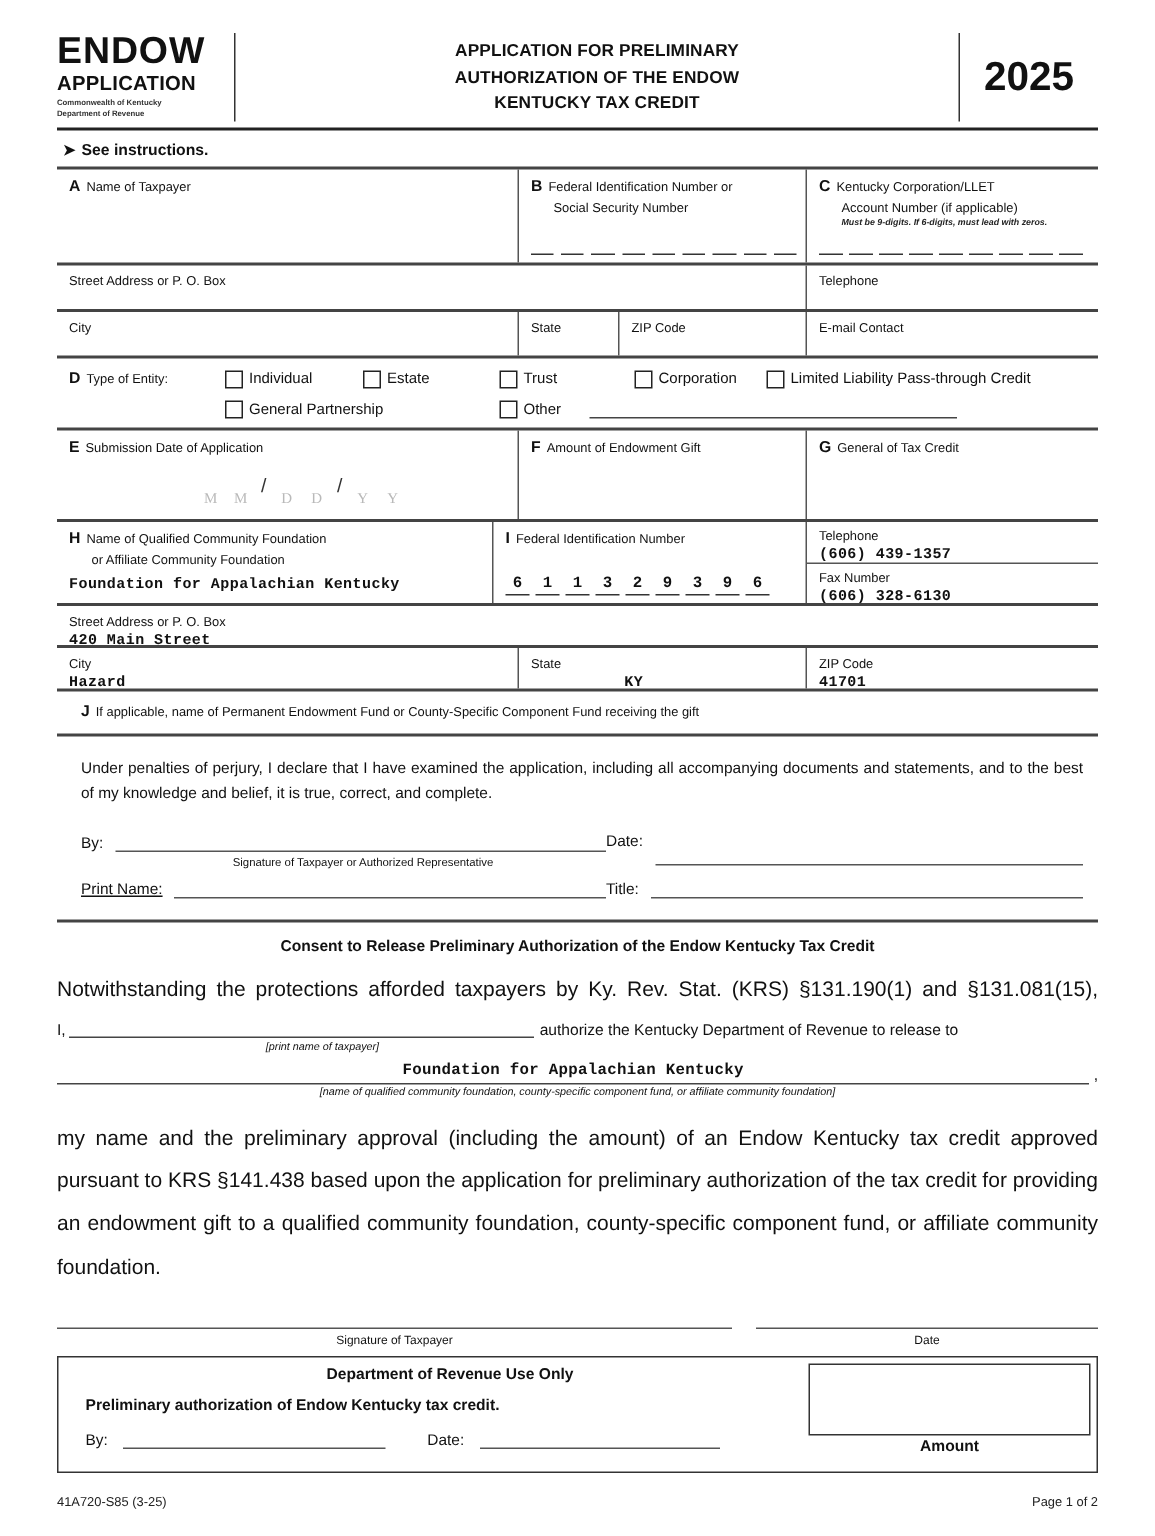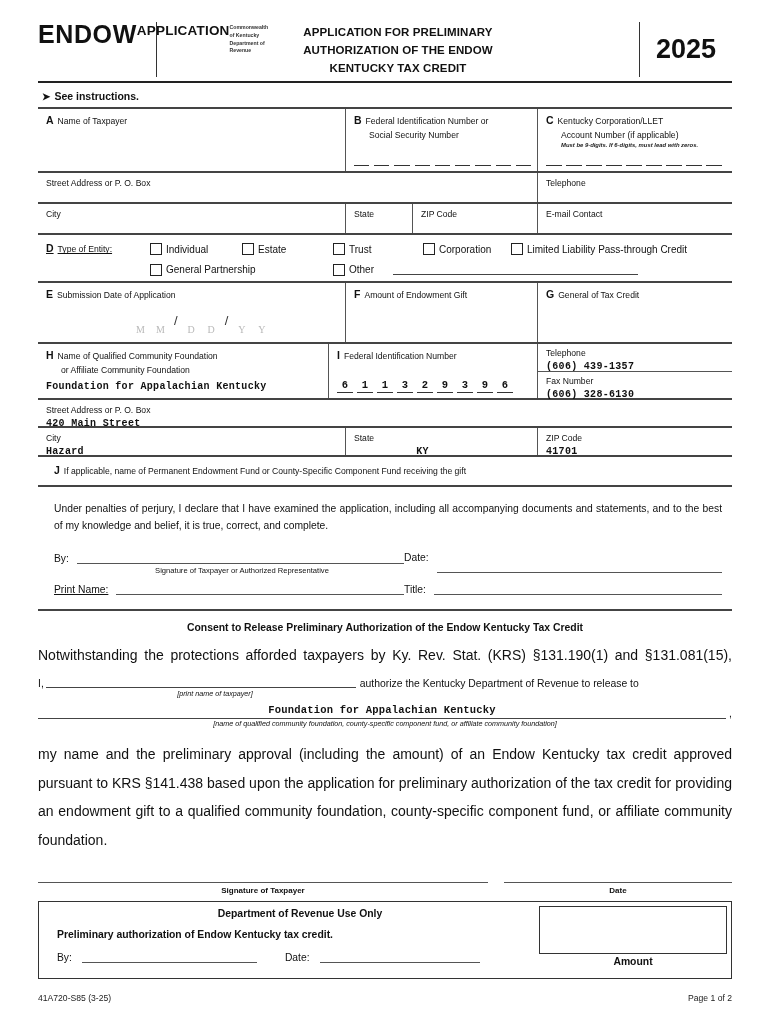--- a/index.html
+++ b/index.html
@@ -29,21 +29,21 @@
     display: flex;
     align-items: stretch;
     border-bottom: 2.5px solid #222;
     padding-bottom: 4px;
   }
   .logo-cell {
     width: 110px;
     padding-right: 8px;
     border-right: 1.5px solid #333;
     display: flex;
-    flex-direction: row;
+    flex-direction: column;
     justify-content: flex-start;
   }
   .logo-endow {
     font-size: 25px;
     font-weight: bold;
     letter-spacing: 0.6px;
     line-height: 1;
   }
   .logo-application {
     font-size: 13.5px;
@@ -254,21 +254,20 @@
     font-size: 10.5px;
     font-weight: bold;
     letter-spacing: 0.2px;
   }
 
   
   .bottom-sig {
     display: flex;
     gap: 16px;
     margin-top: 26px;
-    font-weight: bold;
   }
   .bottom-sig .col { display: flex; flex-direction: column; }
   .bottom-sig .line { border-bottom: 1.1px solid #555; height: 1px; }
   .bottom-sig .cap { font-size: 8px; text-align: center; margin-top: 3px; }
 
   
   .dor {
     margin-top: 6px;
     border: 1.6px solid #333;
     height: 78px;
@@ -425,21 +424,21 @@
       <div class="cell bl" style="width:195px;height:29px;">
         <div class="lbl">E-mail Contact</div>
         <div class="val"></div>
       </div>
     </div>
   </div>
 
   <div class="grid" style="border-top:none;">
     <div class="cell" style="height:46px;padding-top:6px;">
       <div style="display:flex;align-items:center;">
-        <span class="lbl" style="width:104px;text-decoration:underline;"><span class="ltr">D</span><span>Type of Entity:</span></span>
+        <span class="lbl" style="width:104px;"><span class="ltr">D</span><span>Type of Entity:</span></span>
         <span class="opt" style="width:92px;">
             <span class="cbx"></span>
             <span>Individual</span>
           </span>
         <span class="opt" style="width:91px;">
             <span class="cbx"></span>
             <span>Estate</span>
           </span>
         <span class="opt" style="width:90px;">
             <span class="cbx"></span>

